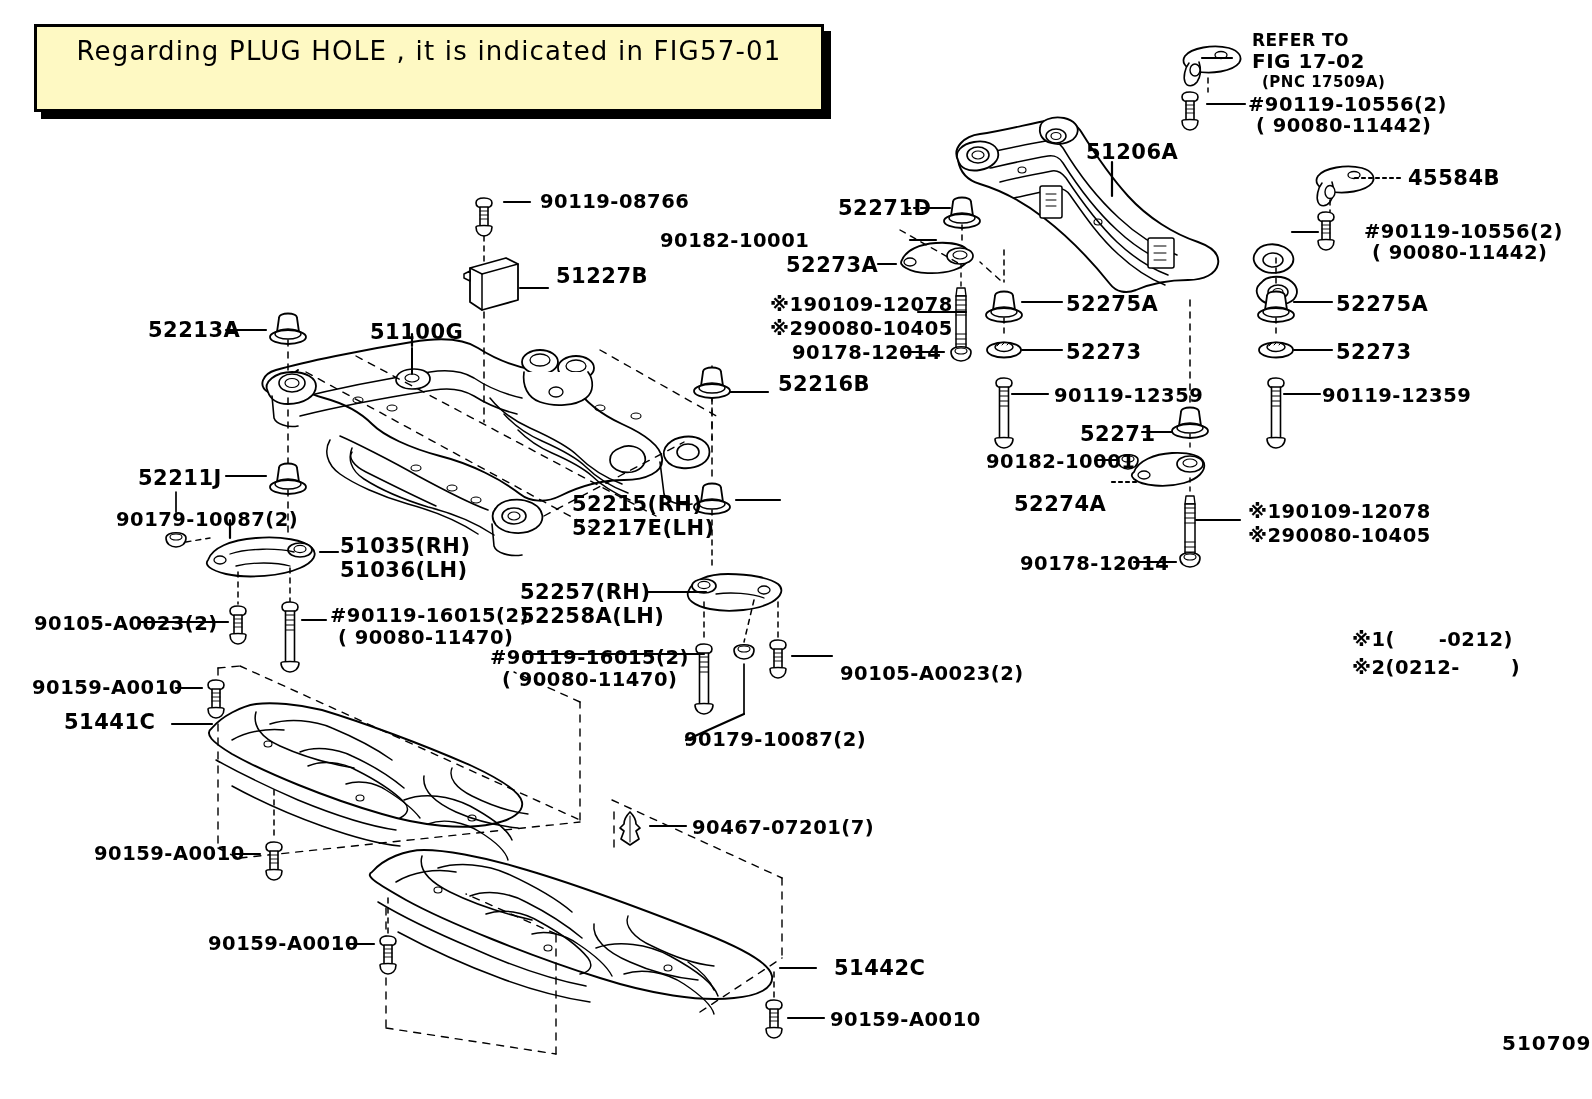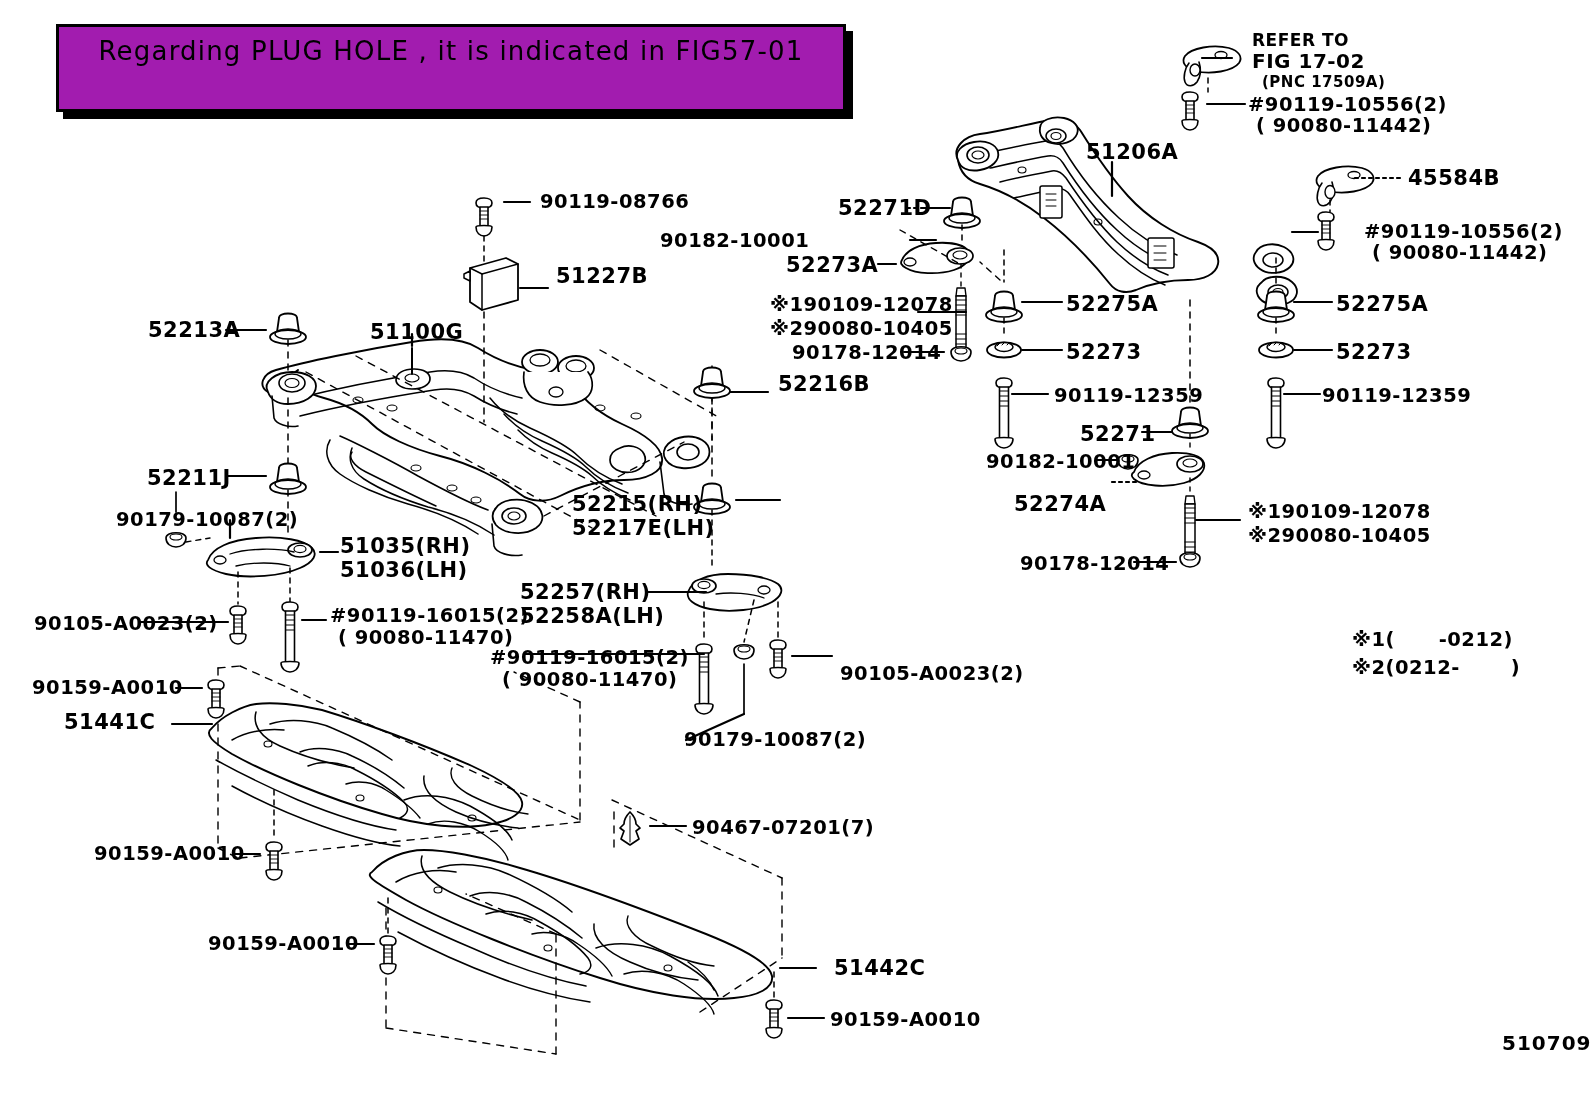--- a/index.html
+++ b/index.html
@@ -21,22 +21,22 @@
     color:#000;
   }
   .pn{font-size:21px;}          
   .num{font-size:19.5px;}       
   .small{font-size:17px;}
   .tiny{font-size:15px;}
   .figid{font-size:20px;font-weight:bold;letter-spacing:1px;margin-left:40px;}
 
   
   #notebox{
-    position:absolute;left:56px;top:24px;width:790px;height:88px;
-    border:3px solid #000;background:#a21caf;
+    position:absolute;left:34px;top:24px;width:790px;height:88px;
+    border:3px solid #000;background:#fef9c3;
     box-shadow:7px 7px 0 #000;
     box-sizing:border-box;
   }
   #noteline1{
     position:absolute;left:0;top:9px;width:100%;text-align:center;
     font-family:"DejaVu Sans", sans-serif;font-size:26px;font-weight:500;
     letter-spacing:1.2px;
   }
   #noteline2{
     position:absolute;left:0;top:48px;width:100%;text-align:center;
@@ -487,21 +487,21 @@
   <div class="lbl num" style="left:1248px;top:524px;"><span class="kome">※2</span><span>90080-10405</span></div>
   <div class="lbl num" style="left:1020px;top:552px;">90178-12014</div>
 
   <div class="lbl num" style="left:540px;top:190px;">90119-08766</div>
   <div class="lbl pn" style="left:556px;top:264px;">51227B</div>
 
   <div class="lbl pn" style="left:148px;top:318px;">52213A</div>
   <div class="lbl pn" style="left:370px;top:320px;">51100G</div>
   <div class="lbl pn" style="left:778px;top:372px;">52216B</div>
 
-  <div class="lbl pn" style="left:147px;top:466px;">52211J</div>
+  <div class="lbl pn" style="left:138px;top:466px;">52211J</div>
   <div class="lbl num" style="left:116px;top:508px;">90179-10087(2)</div>
 
   <div class="lbl pn" style="left:340px;top:534px;">51035(RH)</div>
   <div class="lbl pn" style="left:340px;top:558px;">51036(LH)</div>
 
   <div class="lbl num" style="left:34px;top:612px;">90105-A0023(2)</div>
   <div class="lbl num" style="left:330px;top:604px;">#90119-16015(2)</div>
   <div class="lbl num" style="left:338px;top:626px;">( 90080-11470)</div>
 
   <div class="lbl pn" style="left:572px;top:492px;">52215(RH)</div>

